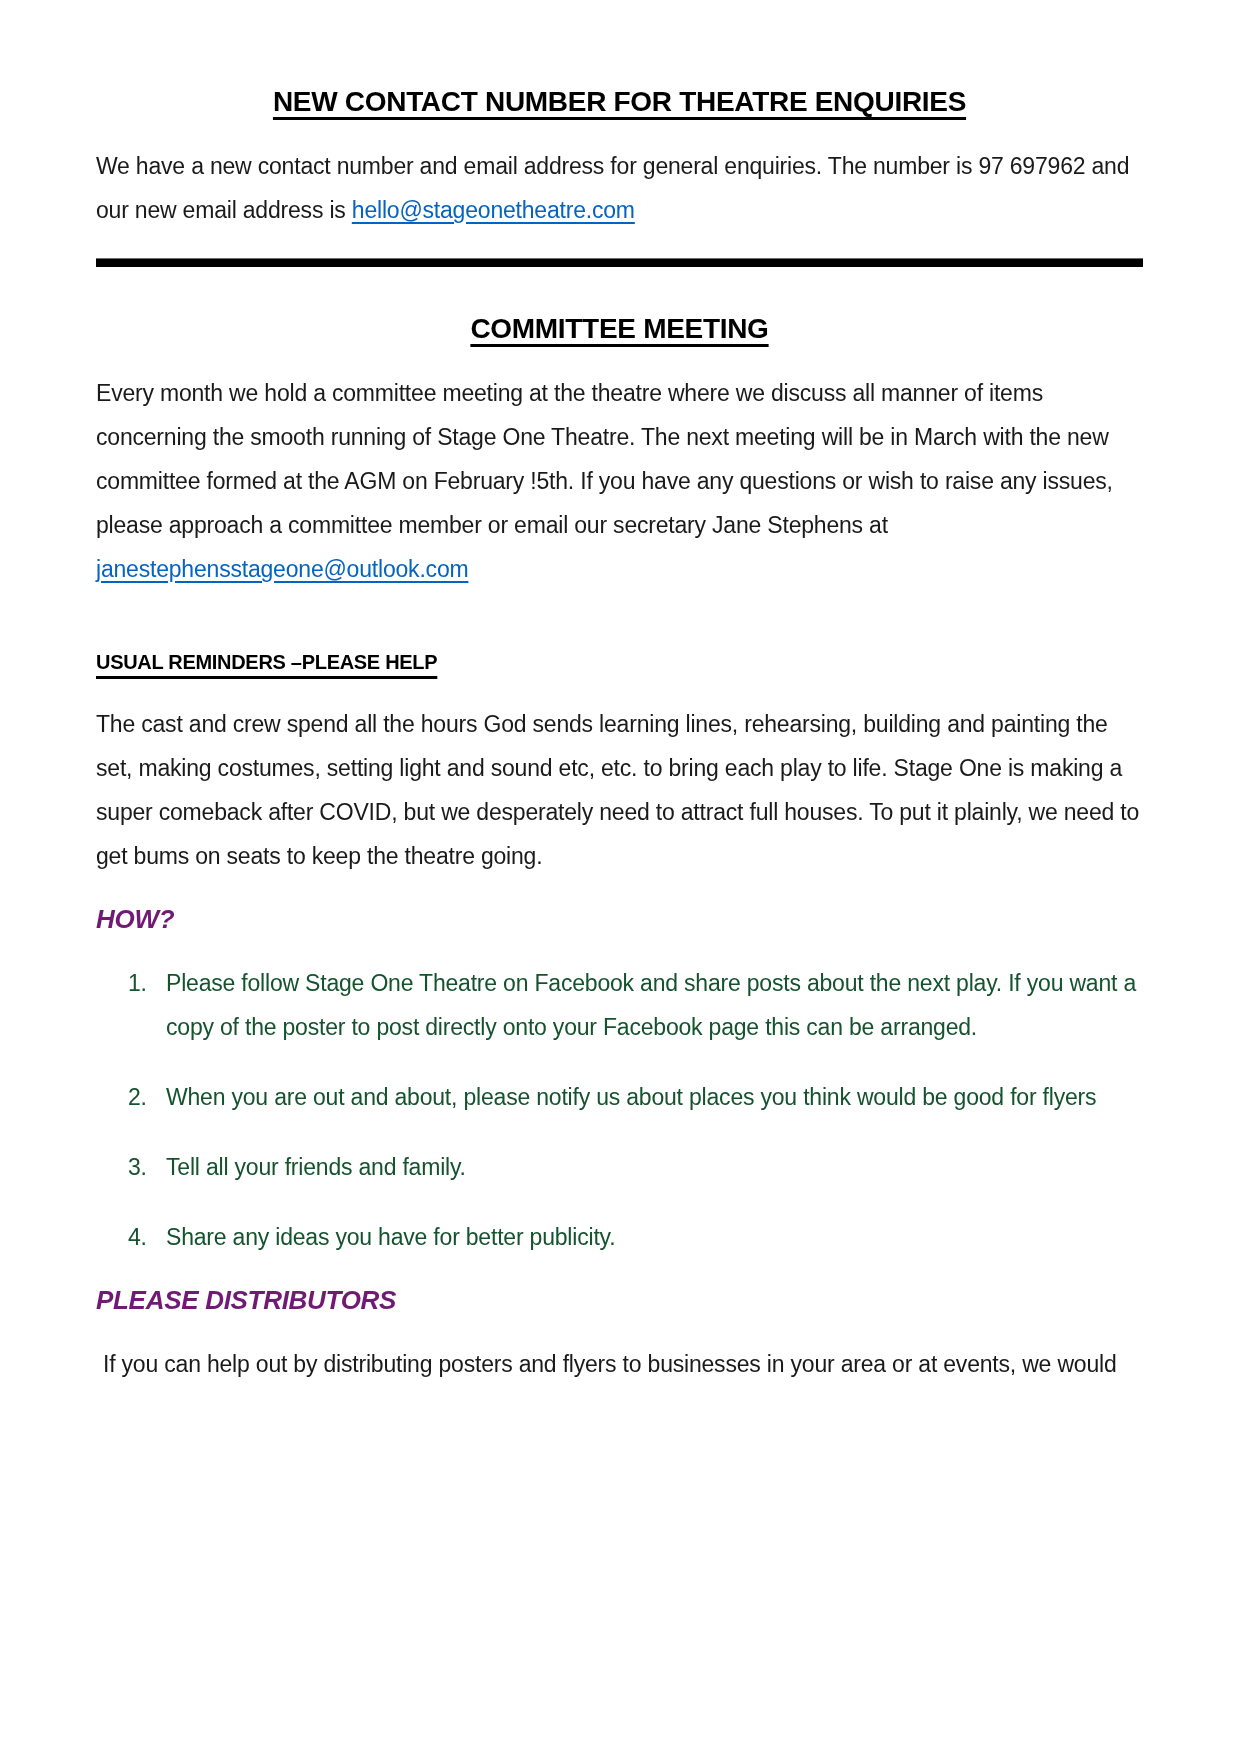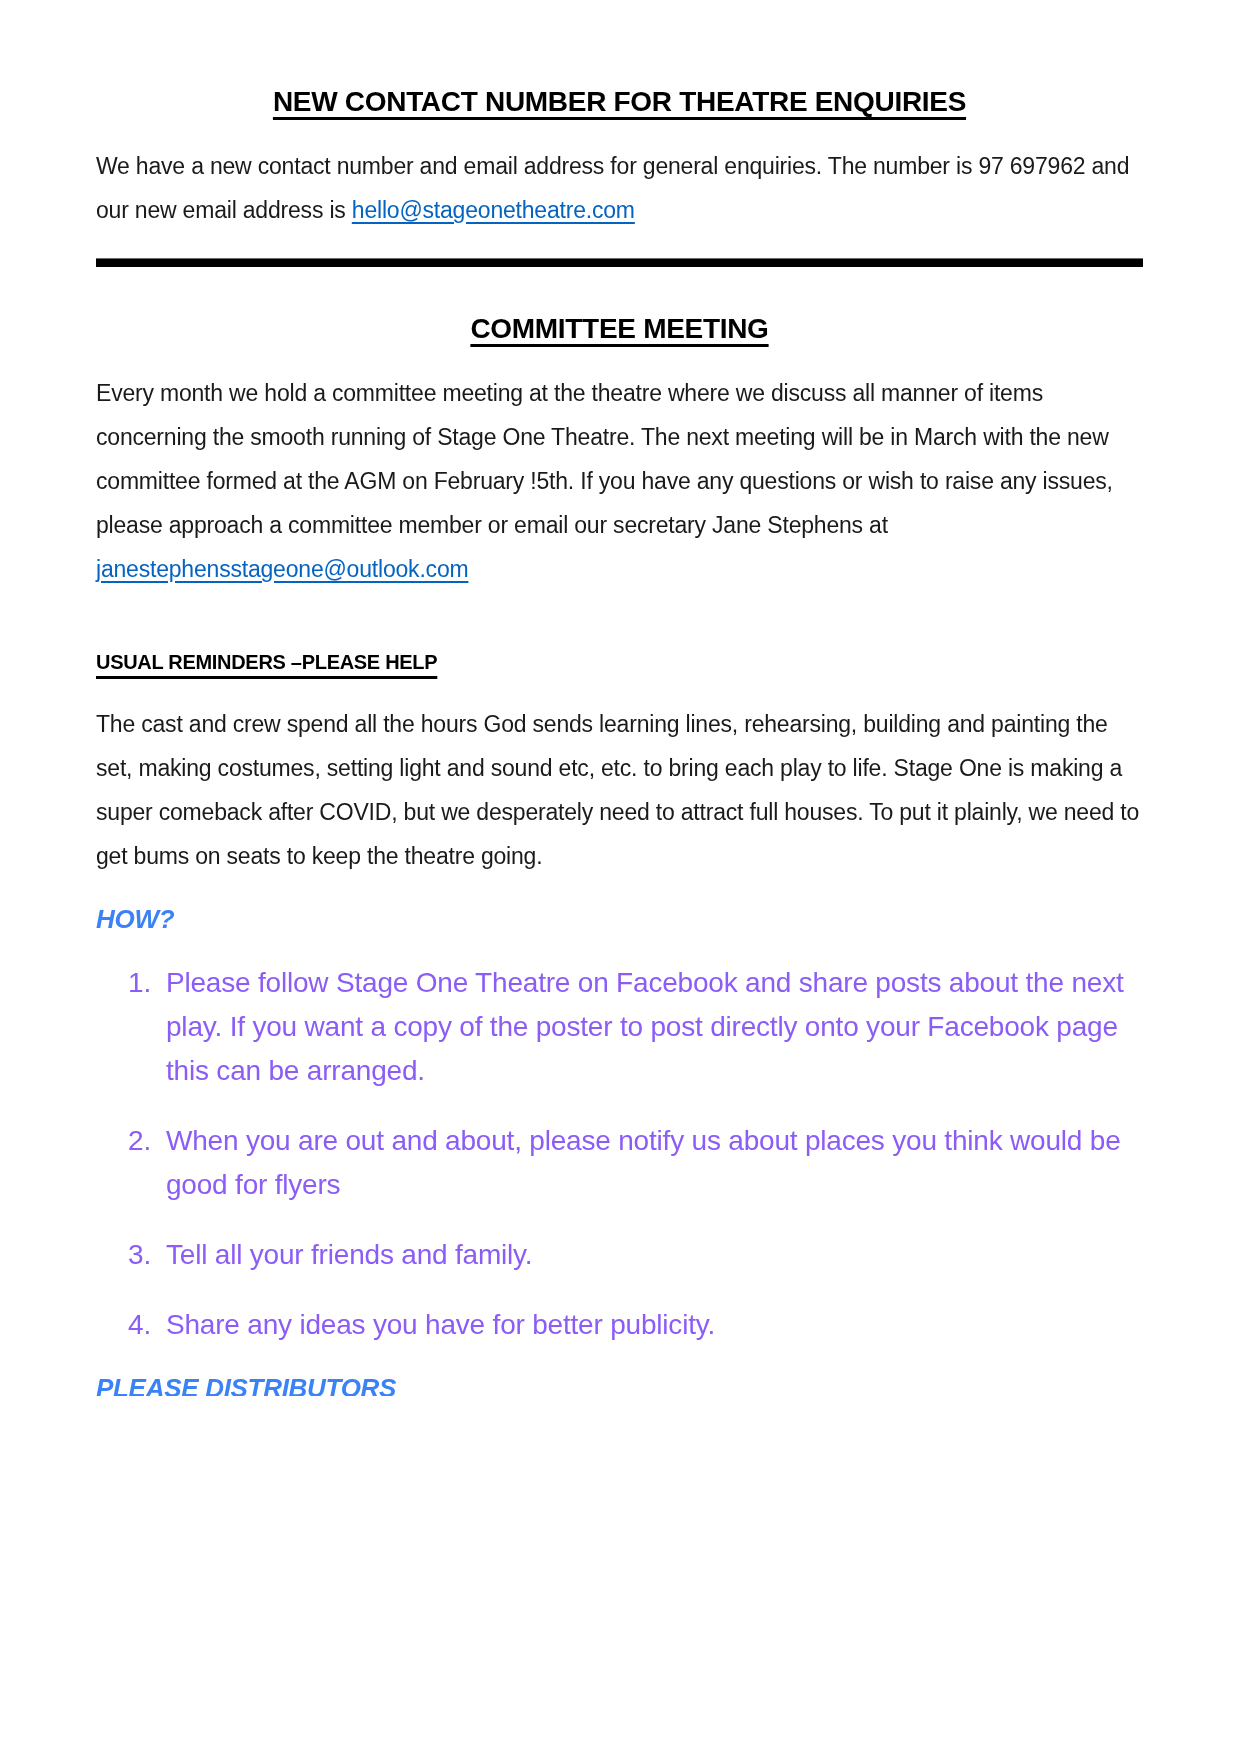--- a/index.html
+++ b/index.html
@@ -36,21 +36,21 @@
     display: inline-block;
     text-decoration: underline;
     text-decoration-thickness: 2.5px;
     text-underline-offset: 7px;
     margin-bottom: 28px;
   }
   h3.sub-heading {
     font-size: 26px;
     font-weight: bold;
     font-style: italic;
-    color: #3b82f6;
+    color: #701a75;
     margin-bottom: 26px;
     letter-spacing: -0.3px;
   }
   p.body-text {
     font-size: 23px;
     line-height: 44px;
     letter-spacing: -0.2px;
     margin-bottom: 26px;
     color: #1a1a1a;
   }
@@ -68,25 +68,25 @@
   .section-gap { height: 34px; }
   ol.doc-list {
     counter-reset: item;
     list-style: none;
     padding-left: 70px;
     margin-bottom: 16px;
   }
   ol.doc-list li {
     counter-increment: item;
     position: relative;
-    font-size: 28px;
+    font-size: 23px;
     line-height: 44px;
     letter-spacing: -0.2px;
     margin-bottom: 26px;
-    color: #8b5cf6;
+    color: #14532d;
   }
   ol.doc-list li::before {
     content: counter(item) ".";
     position: absolute;
     left: -38px;
   }
   .indent-space { padding-left: 7px; }
 </style>
 </head>
 <body>

